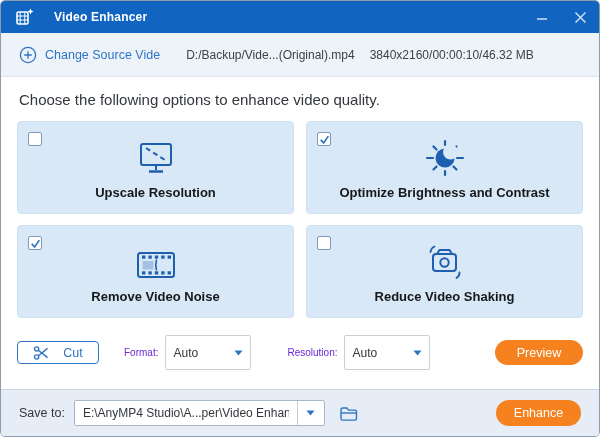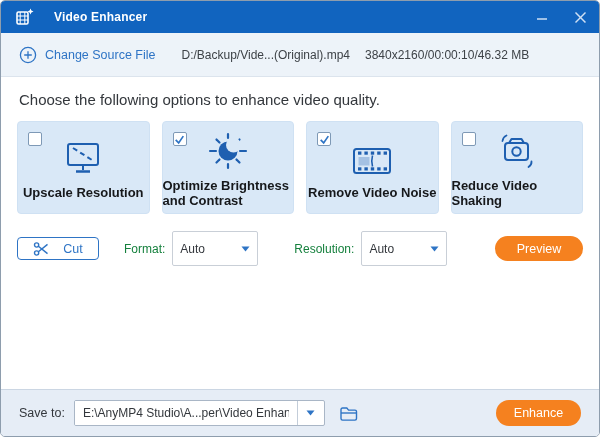--- a/index.html
+++ b/index.html
@@ -29,21 +29,21 @@
   }
   .change-source { display: flex; align-items: center; cursor: pointer; }
   .change-source-label { color: #2E74C5; font-size: 12.5px; margin-left: 8px; }
   .file-path { margin-left: 26px; color: #3D4247; font-size: 12px; }
   .file-info { margin-left: 15px; color: #3D4247; font-size: 12px; }
 
   
   .content { flex: 1; background: #fff; padding: 12px 16px 0; display: flex; flex-direction: column; }
   .instruction { font-size: 15px; color: #33373C; margin: 2px 0 13px 2px; }
 
-  .grid { display: grid; grid-template-columns: 1fr 1fr 1fr 1fr; gap: 11px 12px; }
+  .grid { display: grid; grid-template-columns: 1fr 1fr; gap: 11px 12px; }
   .card {
     background: #D9E8F7; border: 1px solid #CFE1F3; border-radius: 4px; height: 93px;
     position: relative; display: flex; flex-direction: column; align-items: center;
     justify-content: center; cursor: pointer; padding-top: 4px;
   }
   .checkbox {
     position: absolute; top: 10px; left: 10px; width: 14px; height: 14px;
     background: #fff; border: 1px solid #7E99B6; border-radius: 2px;
     display: flex; align-items: center; justify-content: center; cursor: pointer;
   }
@@ -52,21 +52,21 @@
   .card-icon { height: 38px; display: flex; align-items: flex-end; justify-content: center; }
   .card-label { font-size: 13px; font-weight: bold; color: #16181B; margin-top: 8px; }
 
   
   .controls { display: flex; align-items: center; margin-top: 17px; }
   .cut-btn {
     width: 82px; height: 23px; border: 1px solid #2E74C5; border-radius: 4px; background: #fff;
     color: #2E74C5; font-size: 12.5px; display: flex; align-items: center; justify-content: center;
     gap: 13px; cursor: pointer;
   }
-  .ctl-label { font-size: 12px; color: #15803d; }
+  .ctl-label { font-size: 10px; color: #6d28d9; }
   .lbl-format { margin-left: 25px; }
   .lbl-resolution { margin-left: 36px; }
   .select {
     width: 86px; height: 35px; border: 1px solid #C9CFD7; background: #fff; border-radius: 2px;
     display: flex; align-items: center; padding: 0 7px; margin-left: 7px; font-size: 12px;
     color: #33373C; cursor: pointer;
   }
   .select .caret { margin-left: auto; display: flex; }
   .pill-btn {
     border: none; border-radius: 13px; background: #F5811F; color: #fff;
@@ -127,21 +127,21 @@
     </div>
   </div>
 
   <div class="source-bar">
     <div class="change-source">
       <svg width="18" height="18" viewBox="0 0 18 18">
         <circle cx="9" cy="9" r="7.6" fill="none" stroke="#2E74C5" stroke-width="1.3"></circle>
         <line x1="9" y1="5.2" x2="9" y2="12.8" stroke="#2E74C5" stroke-width="1.3"></line>
         <line x1="5.2" y1="9" x2="12.8" y2="9" stroke="#2E74C5" stroke-width="1.3"></line>
       </svg>
-      <span class="change-source-label">Change Source File</span>
+      <span class="change-source-label">Change Source Vide</span>
     </div>
     <span class="file-path">D:/Backup/Vide...(Original).mp4</span>
     <span class="file-info">3840x2160/00:00:10/46.32 MB</span>
   </div>
 
   <div class="content">
     <div class="instruction">Choose the following options to enhance video quality.</div>
 
     <div class="grid">
 

